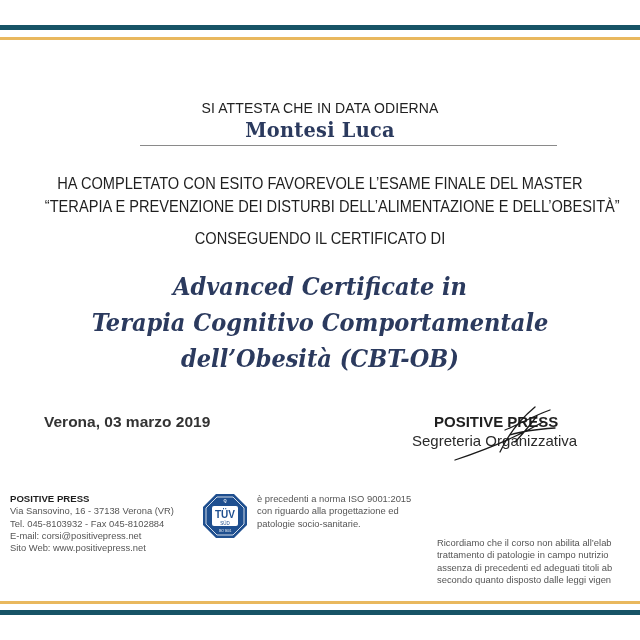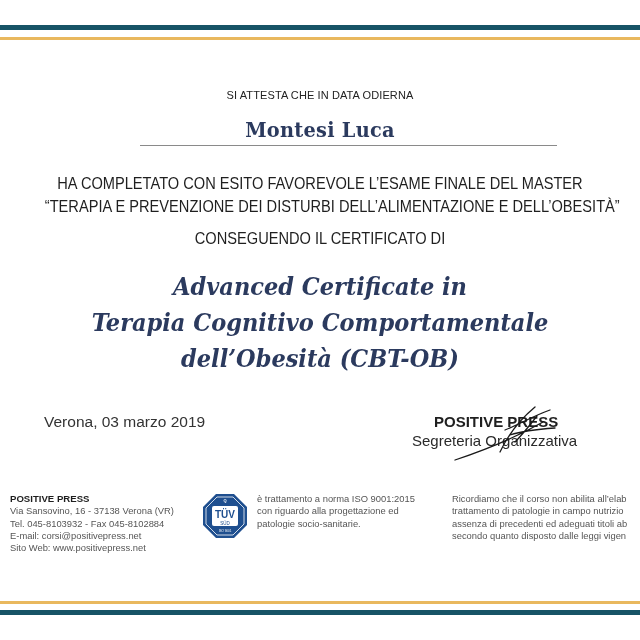--- a/index.html
+++ b/index.html
@@ -24,22 +24,22 @@
     .stripe-gold { height: 3px; background: #e9b85e; }
 
     .center {
       position: absolute;
       left: 0;
       width: 640px;
       text-align: center;
       white-space: nowrap;
     }
     .intro {
-      top: 89px;
-      font-size: 11px;
+      top: 100px;
+      font-size: 14px;
       letter-spacing: 0.1px;
       color: #222;
       text-align: center;
     }
     .name {
       top: 117px;
       font-family: "DejaVu Serif", serif;
       font-weight: bold;
       font-size: 21px;
       color: #2b3a5e;
@@ -78,20 +78,21 @@
     .title-2 { top: 308px; }
     .title-3 { top: 344px; }
 
     .place-date {
       position: absolute;
       left: 44px;
       top: 413px;
       font-size: 15.5px;
       color: #333;
       white-space: nowrap;
+      font-weight: bold;
     }
 
     .sign-block {
       position: absolute;
       left: 410px;
       top: 413px;
       width: 220px;
     }
     .sign-company {
       position: absolute;
@@ -126,21 +127,21 @@
       color: #555;
       white-space: nowrap;
     }
     .footer-left { left: 10px; }
     .footer-left .footer-company {
       font-weight: bold;
       color: #1e1e1e;
       font-size: 9.6px;
     }
     .footer-mid { left: 257px; }
-    .footer-right { left: 452px; }
+    .footer-right { left: 437px; margin-top: 44px; }
 
     .tuv-badge {
       position: absolute;
       left: 202px;
       top: 493px;
       width: 46px;
       height: 46px;
     }
   </style>
 </head>
@@ -187,21 +188,21 @@
   <polygon points="14,1 32,1 45,14 45,32 32,45 14,45 1,32 1,14" fill="#1f4f8f"></polygon>
   <polygon points="15,4 31,4 42,15 42,31 31,42 15,42 4,31 4,15" fill="none" stroke="#ffffff" stroke-width="0.8"></polygon>
   <rect x="10" y="13" width="26" height="20" rx="2" fill="#ffffff"></rect>
   <text x="23" y="25" text-anchor="middle" font-family="Liberation Sans, sans-serif" font-weight="bold" font-size="10" fill="#1f4f8f">TÜV</text>
   <text x="23" y="31.5" text-anchor="middle" font-family="Liberation Sans, sans-serif" font-size="4.5" fill="#1f4f8f">SÜD</text>
   <text x="23" y="39" text-anchor="middle" font-family="Liberation Sans, sans-serif" font-size="3" fill="#ffffff">ISO 9001</text>
   <text x="23" y="9" text-anchor="middle" font-family="Liberation Sans, sans-serif" font-weight="bold" font-size="4" fill="#ffffff">Q</text>
 </svg>
 
 <div class="footer-col footer-mid">
-  <div>è trattamento a norma ISO 9001:2015</div>
+  <div>è precedenti a norma ISO 9001:2015</div>
   <div>con riguardo alla progettazione  ed</div>
   <div>patologie socio-sanitarie.</div>
 </div>
 
 <div class="footer-col footer-right">
   <div>Ricordiamo che il corso non abilita all’elab</div>
   <div>trattamento di patologie in campo nutrizio</div>
   <div>assenza di precedenti ed adeguati titoli ab</div>
   <div>secondo quanto disposto dalle leggi vigen</div>
 </div>

